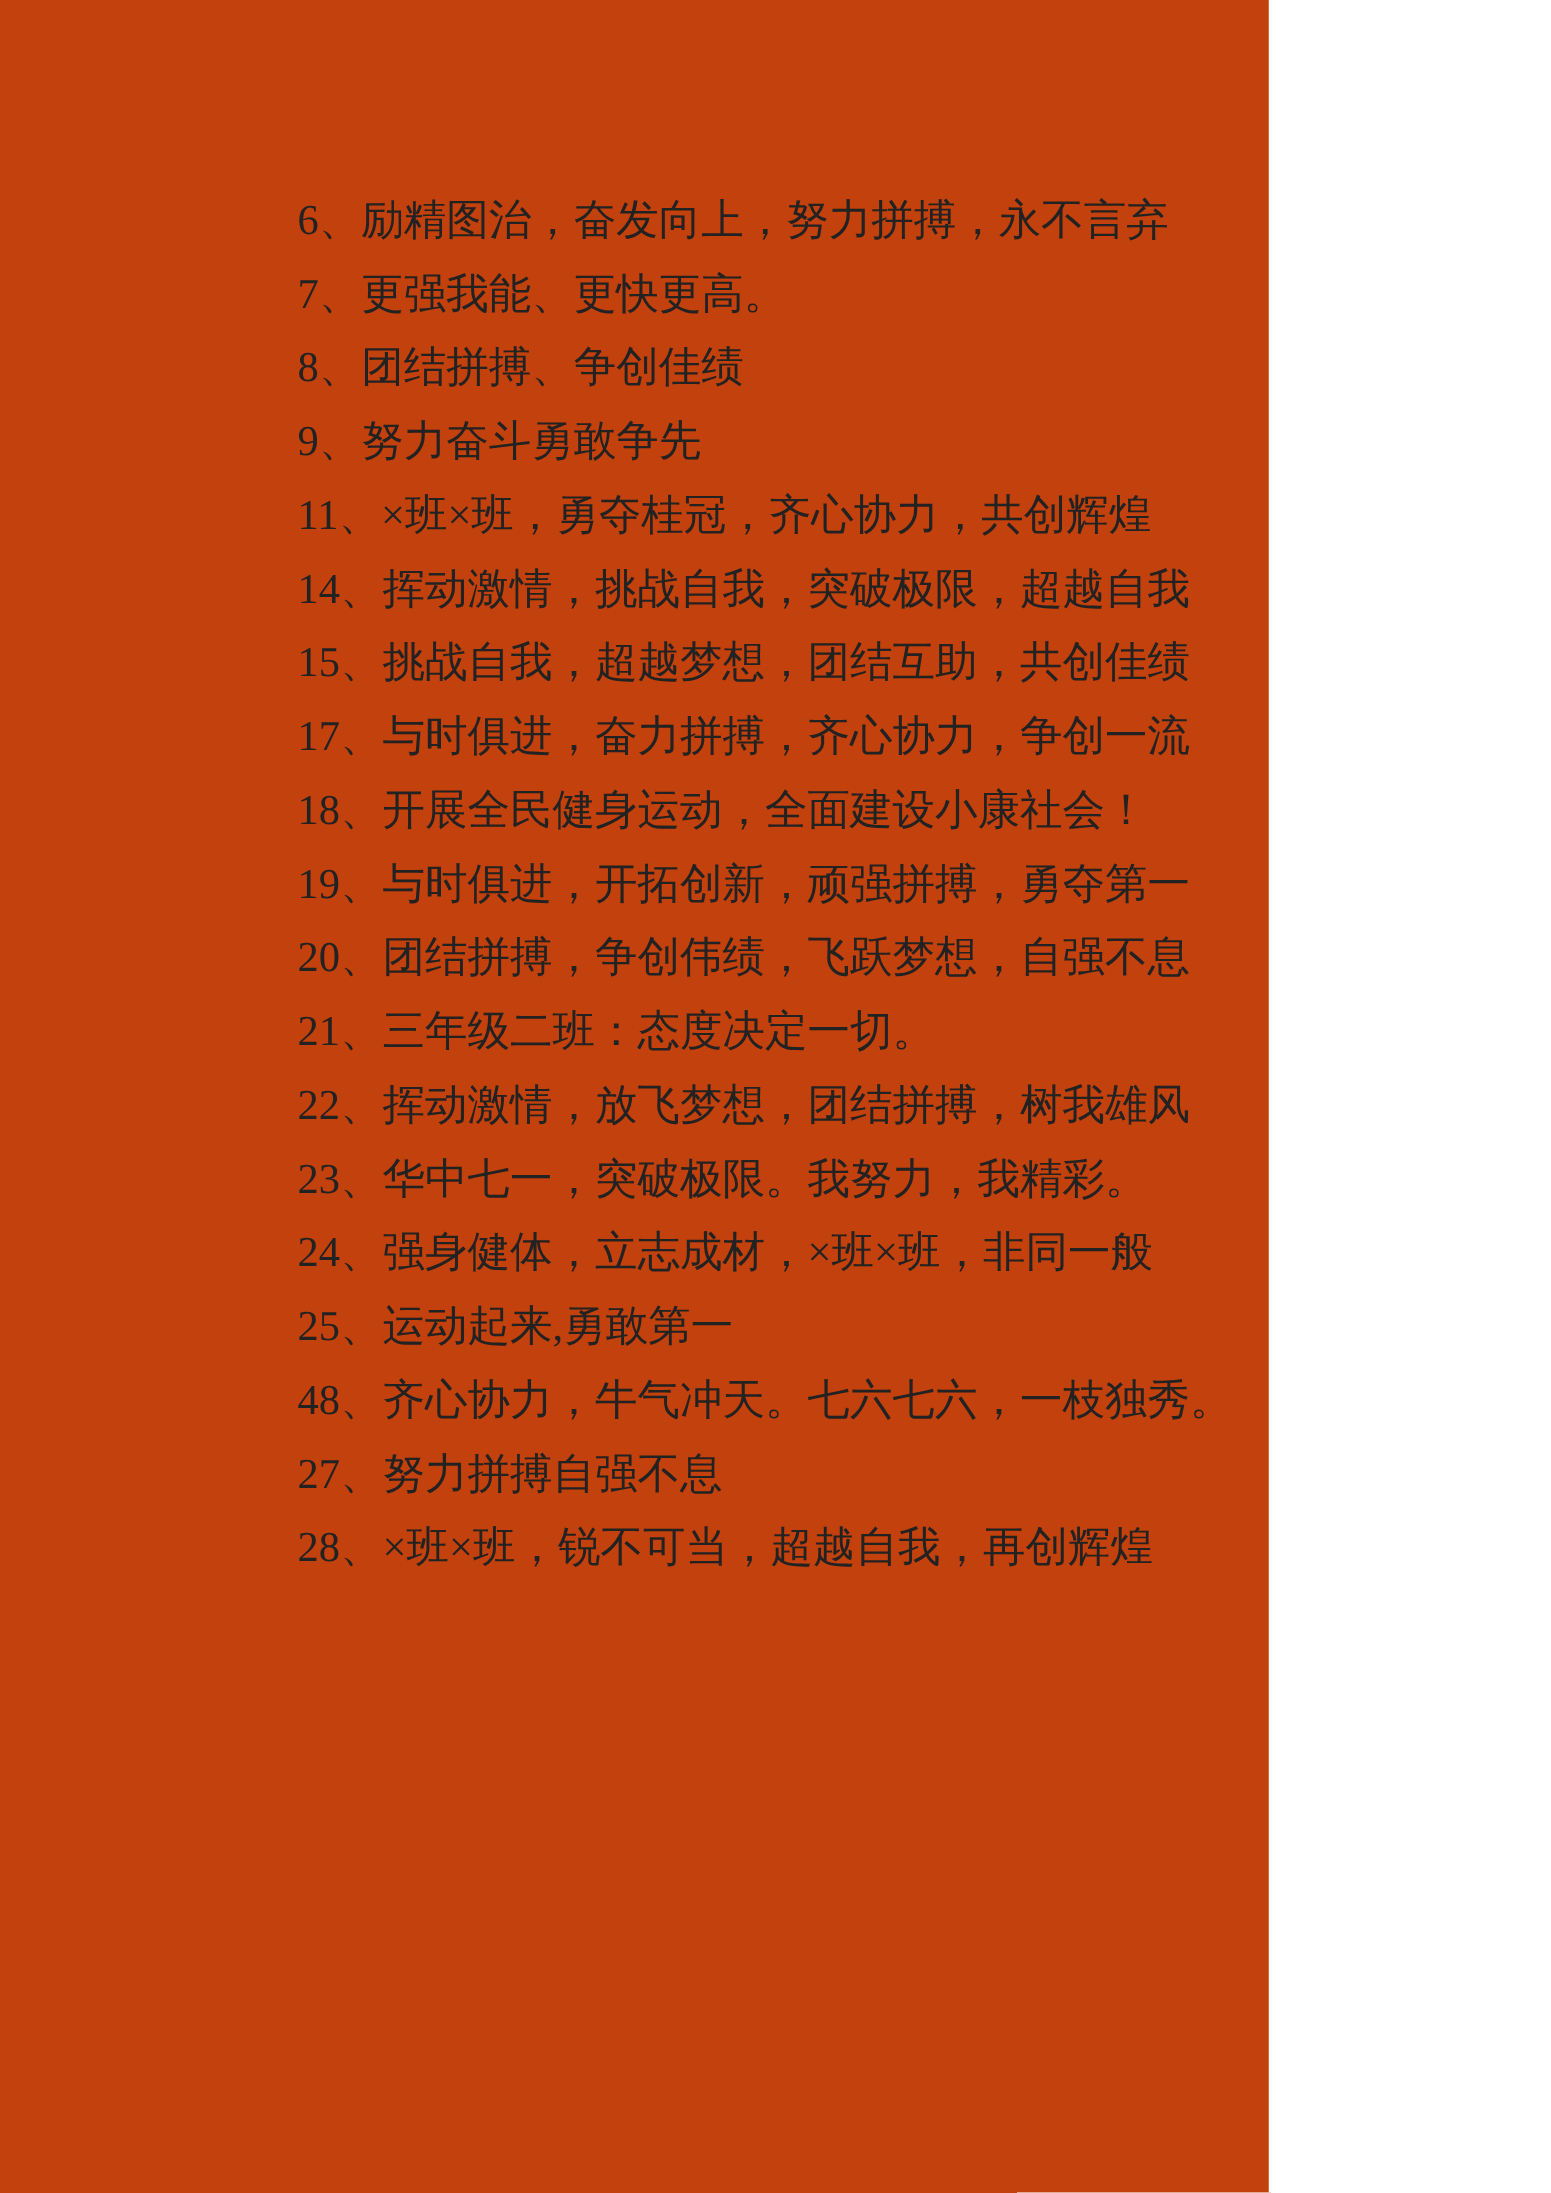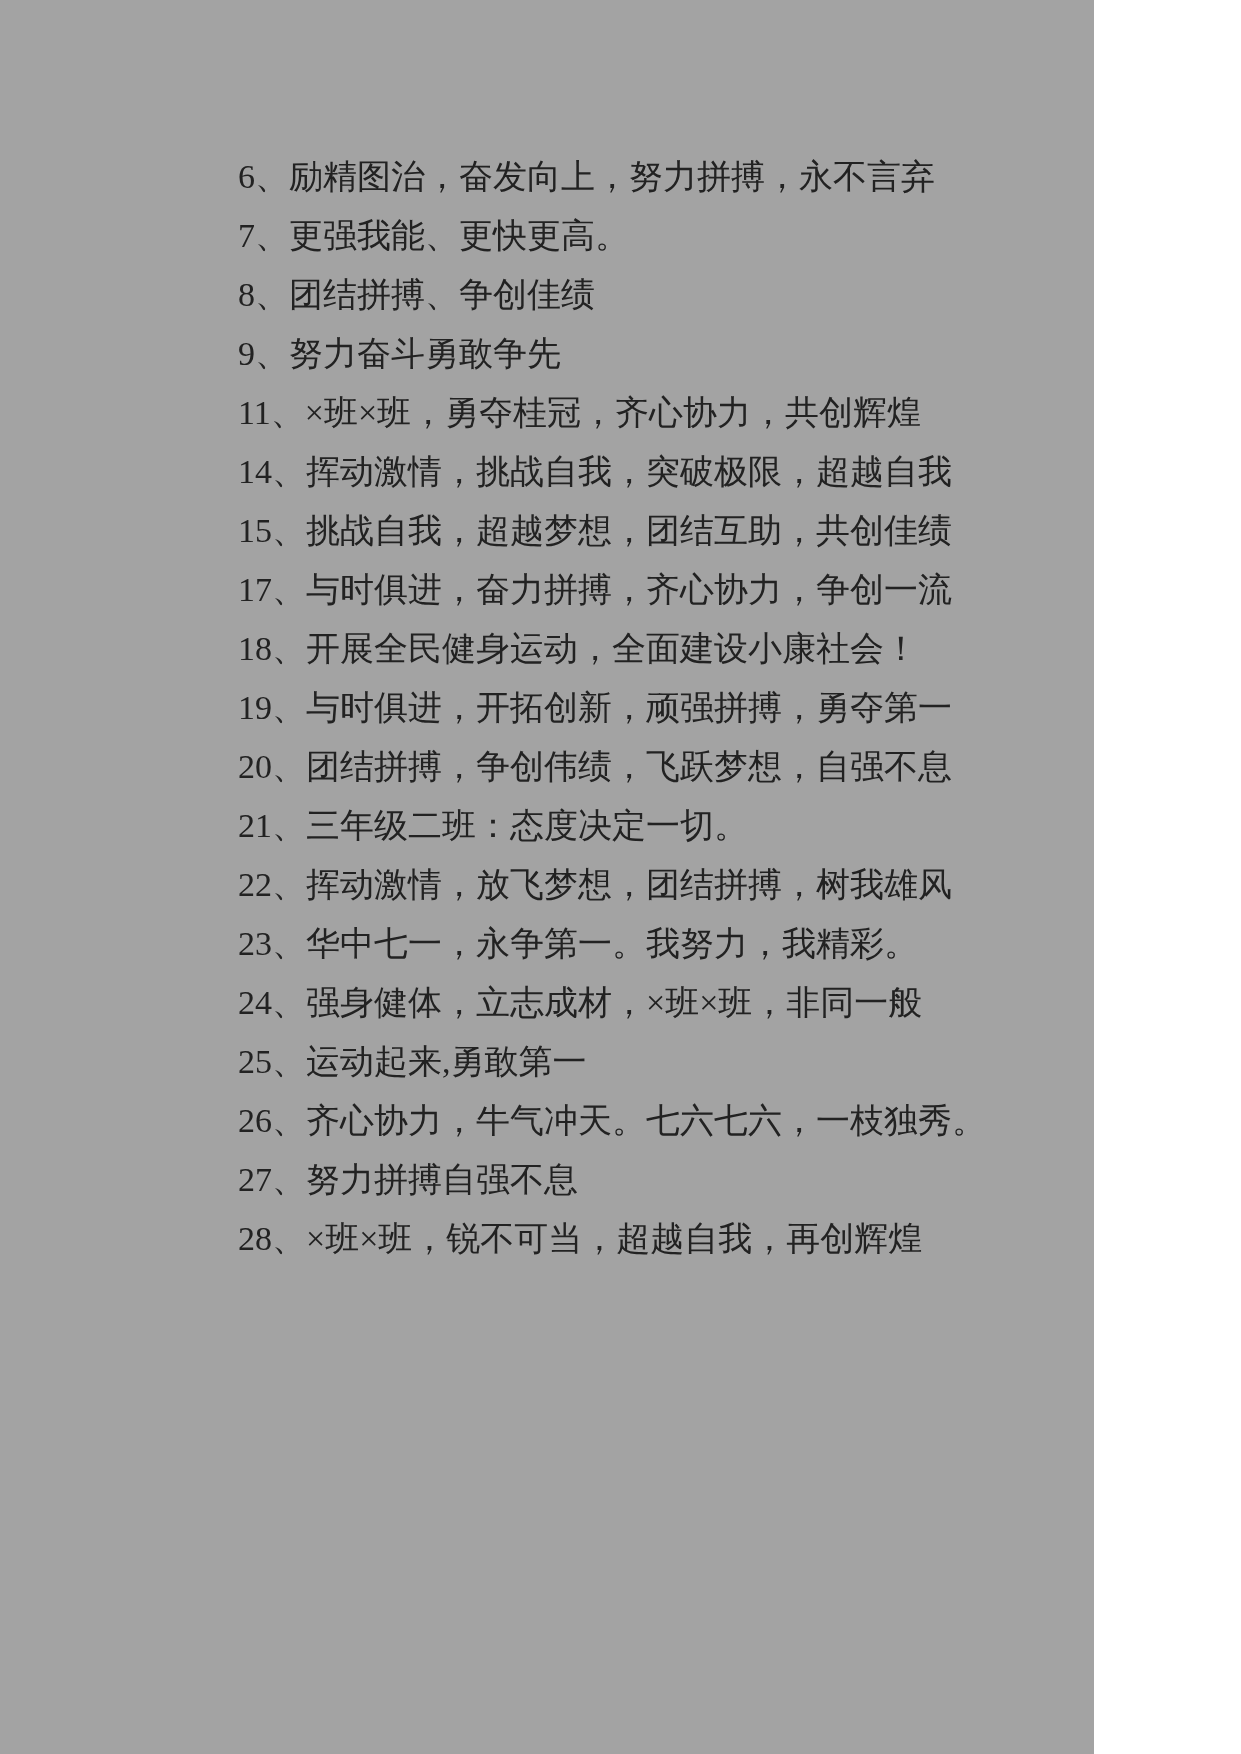--- a/index.html
+++ b/index.html
@@ -2,23 +2,23 @@
 <html lang="zh"><head>
 <meta charset="utf-8">
 <style>
   html, body {
     margin: 0;
     padding: 0;
     background: #ffffff;
   }
   .page {
     position: relative;
-    width: 1094px;
+    width: 1015px;
     height: 1754px;
-    background: #a3a3a3;
+    background: #c2410c;
     overflow: hidden;
     font-family: "Liberation Serif", "DejaVu Serif", serif;
   }
   .content {
     position: absolute;
     left: 170px;
     top: 147px;
     width: 901px;
   }
   .content p.line {
@@ -48,20 +48,20 @@
     <p class="line"><span>9、</span><span>努力奋斗勇敢争先</span></p>
     <p class="line"><span>11、</span><span>×班×班，勇夺桂冠，齐心协力，共创辉煌</span></p>
     <p class="line"><span>14、</span><span>挥动激情，挑战自我，突破极限，超越自我</span></p>
     <p class="line"><span>15、</span><span>挑战自我，超越梦想，团结互助，共创佳绩</span></p>
     <p class="line"><span>17、</span><span>与时俱进，奋力拼搏，齐心协力，争创一流</span></p>
     <p class="line"><span>18、</span><span>开展全民健身运动，全面建设小康社会！</span></p>
     <p class="line"><span>19、</span><span>与时俱进，开拓创新，顽强拼搏，勇夺第一</span></p>
     <p class="line"><span>20、</span><span>团结拼搏，争创伟绩，飞跃梦想，自强不息</span></p>
     <p class="line"><span>21、</span><span>三年级二班：态度决定一切。</span></p>
     <p class="line"><span>22、</span><span>挥动激情，放飞梦想，团结拼搏，树我雄风</span></p>
-    <p class="line"><span>23、</span><span>华中七一，永争第一。我努力，我精彩。</span></p>
+    <p class="line"><span>23、</span><span>华中七一，突破极限。我努力，我精彩。</span></p>
     <p class="line"><span>24、</span><span>强身健体，立志成材，×班×班，非同一般</span></p>
     <p class="line"><span>25、</span><span>运动起来,勇敢第一</span></p>
-    <p class="line"><span>26、</span><span>齐心协力，牛气冲天。七六七六，一枝独秀。</span></p>
+    <p class="line"><span>48、</span><span>齐心协力，牛气冲天。七六七六，一枝独秀。</span></p>
     <p class="line"><span>27、</span><span>努力拼搏自强不息</span></p>
     <p class="line"><span>28、</span><span>×班×班，锐不可当，超越自我，再创辉煌</span></p>
   </div>
 </div>
 
 </body></html>

